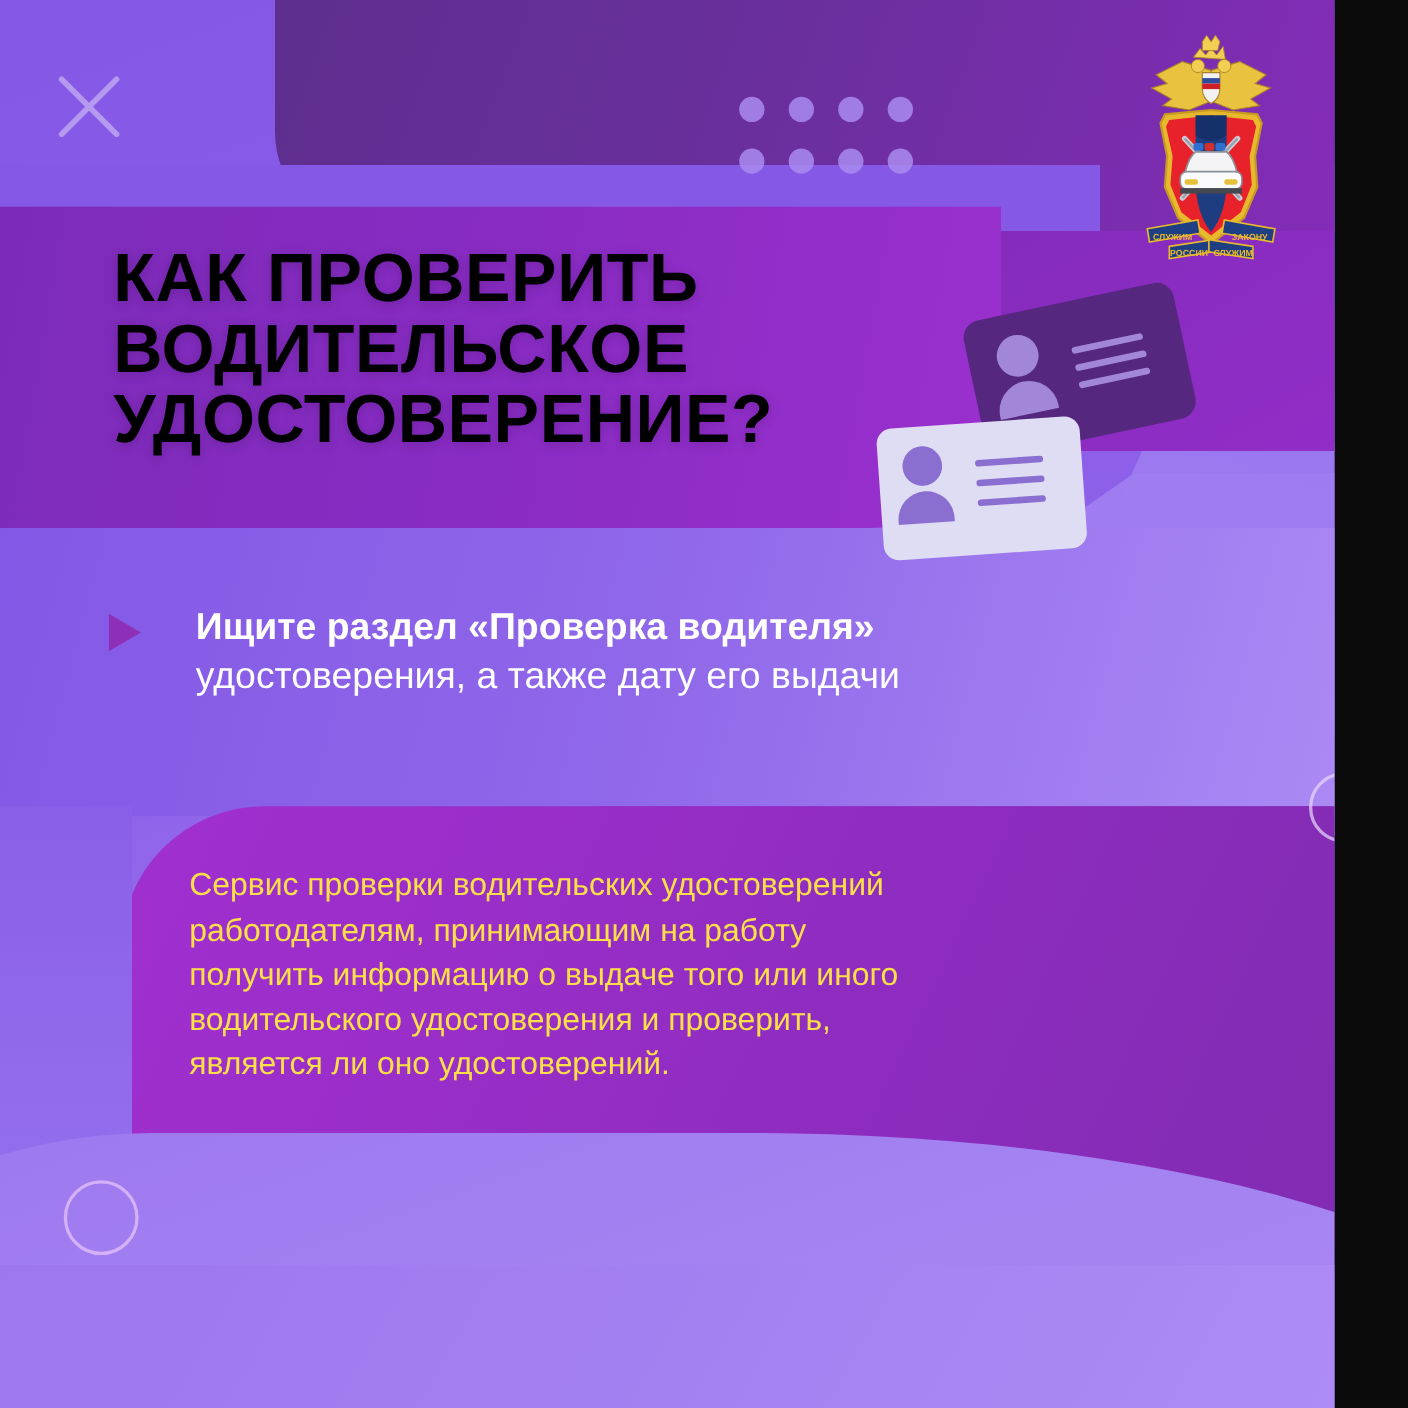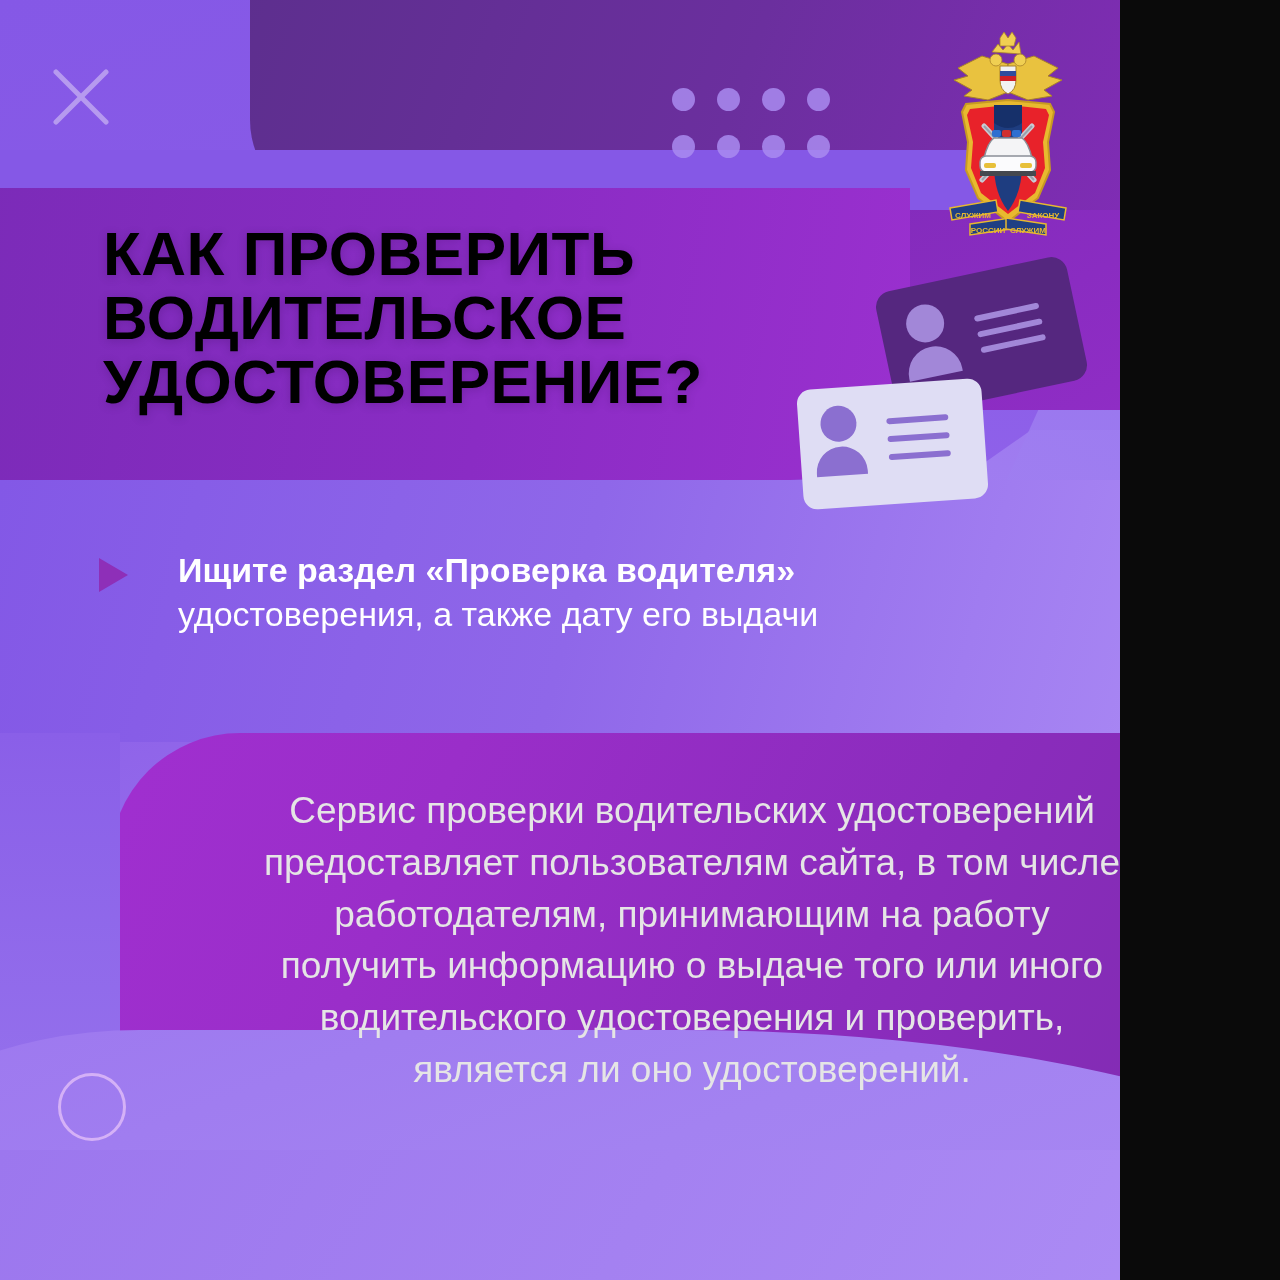--- a/index.html
+++ b/index.html
@@ -1,18 +1,18 @@
 <!DOCTYPE html>
 <html><head>
 <meta charset="utf-8">
 <style>
   html,body{margin:0;padding:0;background:#0a0a0a;}
   #stage{
     position:relative;
-    width:1120px;height:1280px;
+    width:1213px;height:1280px;
     overflow:hidden;
     font-family:"Liberation Sans","DejaVu Sans",sans-serif;
     background:#7d54de;
   }
 
   
   .layer{position:absolute;}
 
   
   #bg-base{
@@ -139,22 +139,22 @@
   }
   #step-text{
     left:178px;top:548px;width:1000px;color:#ffffff;
     font-size:34px;line-height:1.30;font-weight:400;
   }
   #step-text .b{font-weight:700;display:block;}
   #step-text .n{display:block;}
 
   
   #body-text{
-    left:172px;top:785px;width:1040px;color:#e5e5e5;
-    font-size:37px;line-height:1.40;font-weight:400;text-align:center;
+    left:172px;top:785px;width:1040px;color:#fde047;
+    font-size:29px;line-height:1.40;font-weight:400;
   }
   #body-text span{display:block;white-space:nowrap;}
 </style>
 </head>
 <body>
 
 <div id="stage">
 
   <div class="layer" id="bg-base"></div>
   <div class="layer" id="bg-wedge1"></div>
@@ -268,20 +268,19 @@
   </div>
 
   <div class="layer" id="step-marker"></div>
   <div class="layer" id="step-text">
     <span class="b">Ищите раздел «Проверка водителя»</span>
     <span class="n">удостоверения, а также дату его выдачи</span>
   </div>
 
   <div class="layer" id="body-text">
     <span>Сервис проверки водительских удостоверений</span>
-    <span>предоставляет пользователям сайта, в том числе</span>
     <span>работодателям, принимающим на работу</span>
     <span>получить информацию о выдаче того или иного</span>
     <span>водительского удостоверения и проверить,</span>
     <span>является ли оно удостоверений.</span>
   </div>
 
 </div>
 
 </body></html>

